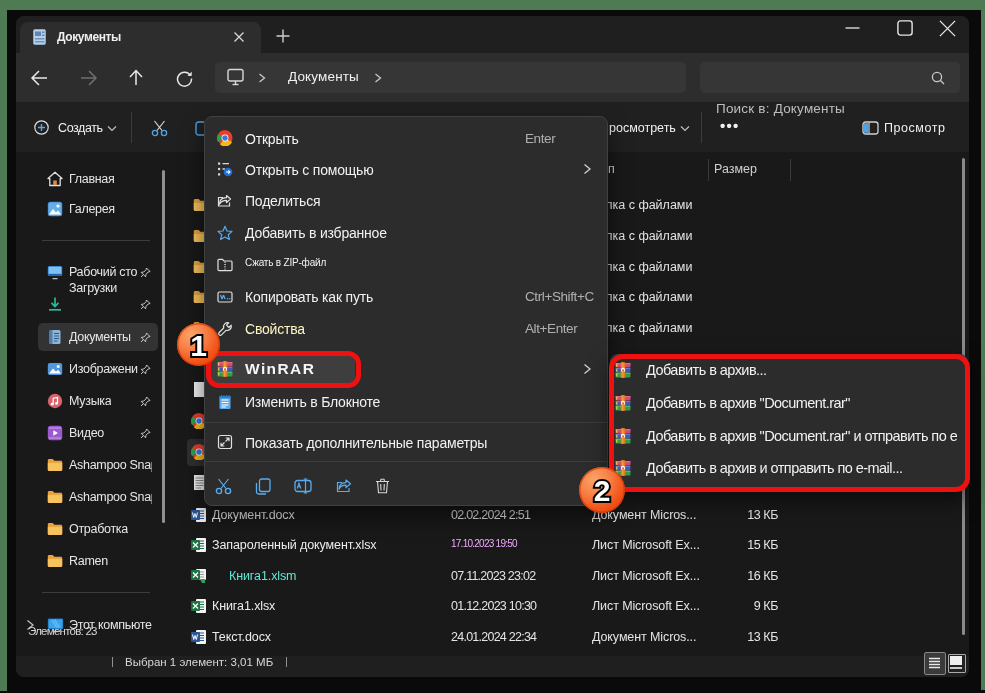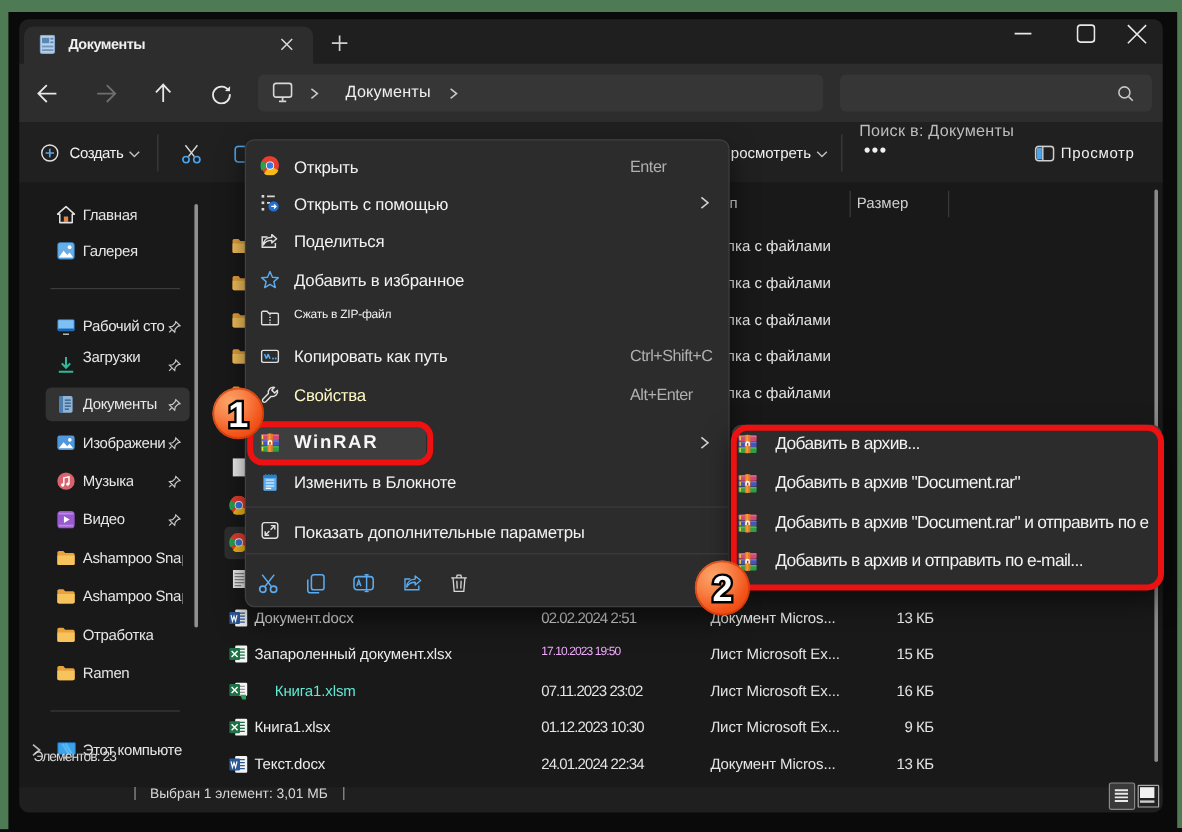--- a/index.html
+++ b/index.html
@@ -132,21 +132,21 @@
   </svg>
 <div class="tx" style="left:69px;top:265.0px;font-size:12.5px;color:#e6e6e6;letter-spacing:-0.3px;max-width:83px;overflow:hidden">Рабочий сто</div>
 <svg class="a" style="left:140px;top:267px;" width="11" height="11" viewBox="0 0 11 11" xmlns="http://www.w3.org/2000/svg">
     <path d="M6.5 1 L10 4.5 L8.2 5 L6 7.2 L5.6 9.8 L1.2 5.4 L3.8 5 L6 2.8 Z" fill="none" stroke="#c8c8c8" stroke-width="1"></path>
     <path d="M3 8 L1 10" stroke="#c8c8c8" stroke-width="1"></path>
   </svg>
 <svg class="a" style="left:47px;top:296px;" width="16" height="16" viewBox="0 0 16 16" xmlns="http://www.w3.org/2000/svg">
     <path d="M8 1.5 V10 M4.5 6.8 L8 10.5 L11.5 6.8" stroke="#30b89a" stroke-width="1.7" fill="none"></path>
     <path d="M2 13.8 H14" stroke="#30b89a" stroke-width="1.7"></path>
   </svg>
-<div class="tx" style="left:69px;top:291px;font-size:12.5px;color:#e6e6e6;letter-spacing:-0.3px;max-width:83px;overflow:hidden">Загрузки</div>
+<div class="tx" style="left:69px;top:281px;font-size:12.5px;color:#e6e6e6;letter-spacing:-0.3px;max-width:83px;overflow:hidden">Загрузки</div>
 <svg class="a" style="left:140px;top:299px;" width="11" height="11" viewBox="0 0 11 11" xmlns="http://www.w3.org/2000/svg">
     <path d="M6.5 1 L10 4.5 L8.2 5 L6 7.2 L5.6 9.8 L1.2 5.4 L3.8 5 L6 2.8 Z" fill="none" stroke="#c8c8c8" stroke-width="1"></path>
     <path d="M3 8 L1 10" stroke="#c8c8c8" stroke-width="1"></path>
   </svg>
 <svg class="a" style="left:47px;top:329px;" width="16" height="16" viewBox="0 0 16 16" xmlns="http://www.w3.org/2000/svg">
     <rect x="2.5" y="1" width="11" height="14" rx="1.5" fill="#8fb4d8"></rect>
     <rect x="2.5" y="1" width="3" height="14" fill="#4f7fae"></rect>
     <path d="M7 4.5 H12 M7 7 H12 M7 9.5 H12 M7 12 H10.5" stroke="#2d5a85" stroke-width="1.1"></path>
   </svg>
 <div class="tx" style="left:69px;top:329.5px;font-size:12.5px;color:#e6e6e6;letter-spacing:-0.3px;max-width:83px;overflow:hidden">Документы</div>

